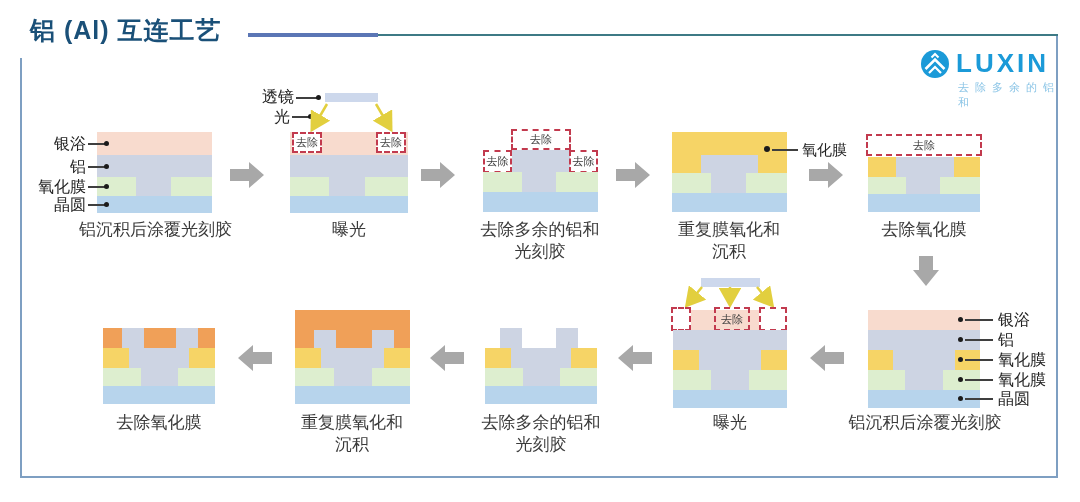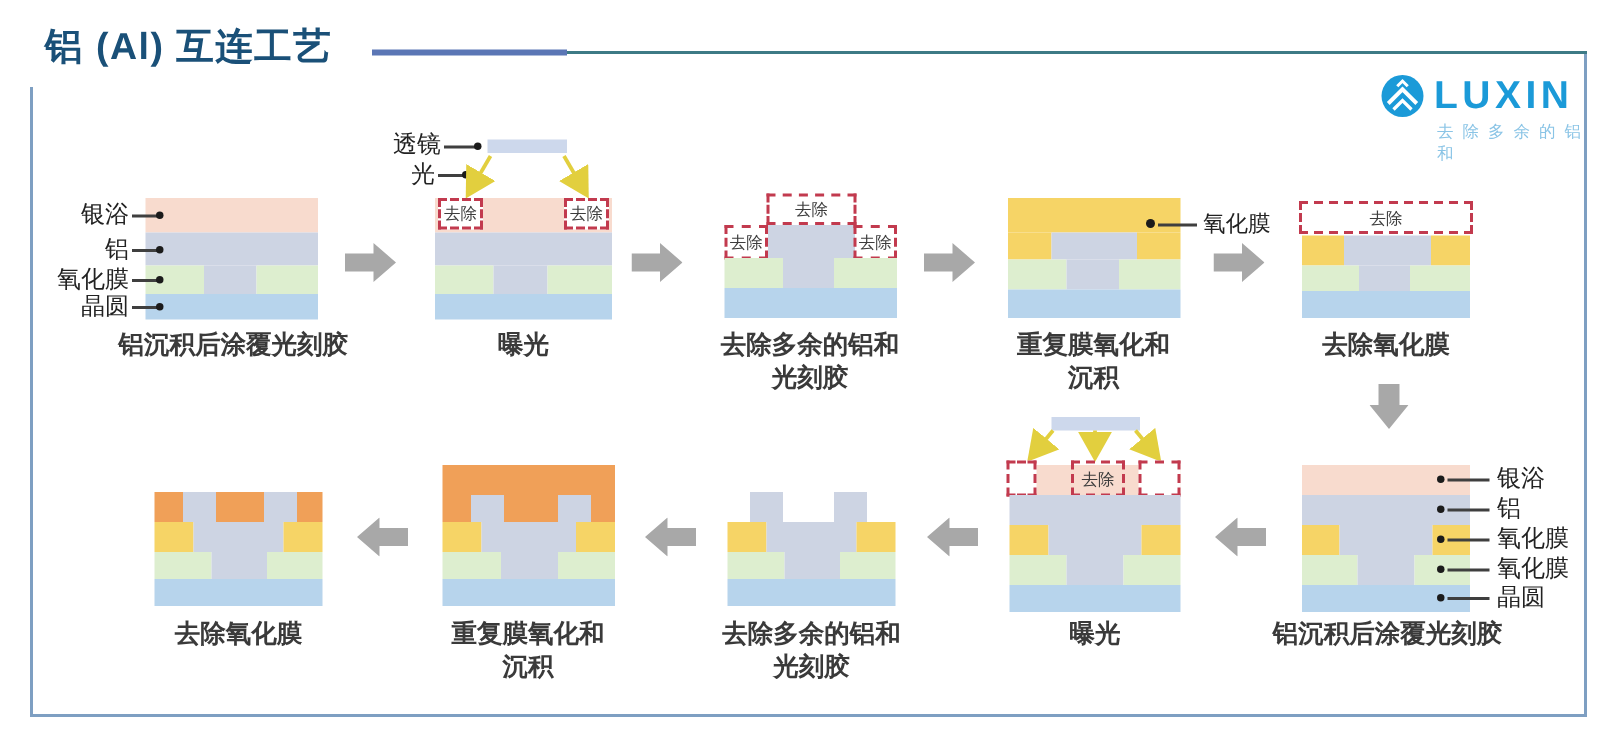--- a/index.html
+++ b/index.html
@@ -7,21 +7,21 @@
           font-family:"Liberation Sans","DejaVu Sans",sans-serif;}
   .abs{position:absolute;}
   .rect{position:absolute;}
   .c-pink{background:var(--resist-pink);}
   .c-grey{background:var(--aluminum-grey);}
   .c-green{background:var(--oxide-green);}
   .c-blue{background:var(--wafer-blue);}
   .c-yellow{background:var(--oxide-yellow);}
   .c-orange{background:var(--oxide-orange);}
   .c-lens{background:var(--lens-blue);}
-  .cap{position:absolute;font-size:17px;color:#3a3a3a;text-align:center;white-space:pre-line;line-height:22px;font-weight:bold;}
+  .cap{position:absolute;font-size:17px;color:#3a3a3a;text-align:center;white-space:pre-line;line-height:22px;}
   .lbl{position:absolute;font-size:16px;color:#222;line-height:18px;}
   .lbl.r{text-align:right;}
   .cline{position:absolute;height:1.5px;background:#3f3f3f;}
   .dot{position:absolute;width:5px;height:5px;border-radius:50%;background:#1b1b1b;}
   .dbox{position:absolute;border:2px dashed var(--remove-red);box-sizing:border-box;
         display:flex;align-items:center;justify-content:center;font-size:11px;color:#3c3c3c;}
   .dbox.white{background:#ffffff;}
   .title{position:absolute;font-size:25px;font-weight:bold;color:var(--title-blue);letter-spacing:1px;}
   .brand-name{position:absolute;font-size:26px;font-weight:bold;color:var(--brand-blue);letter-spacing:3px;}
   .brand-sub{position:absolute;font-size:11px;color:var(--brand-light);letter-spacing:6px;}

